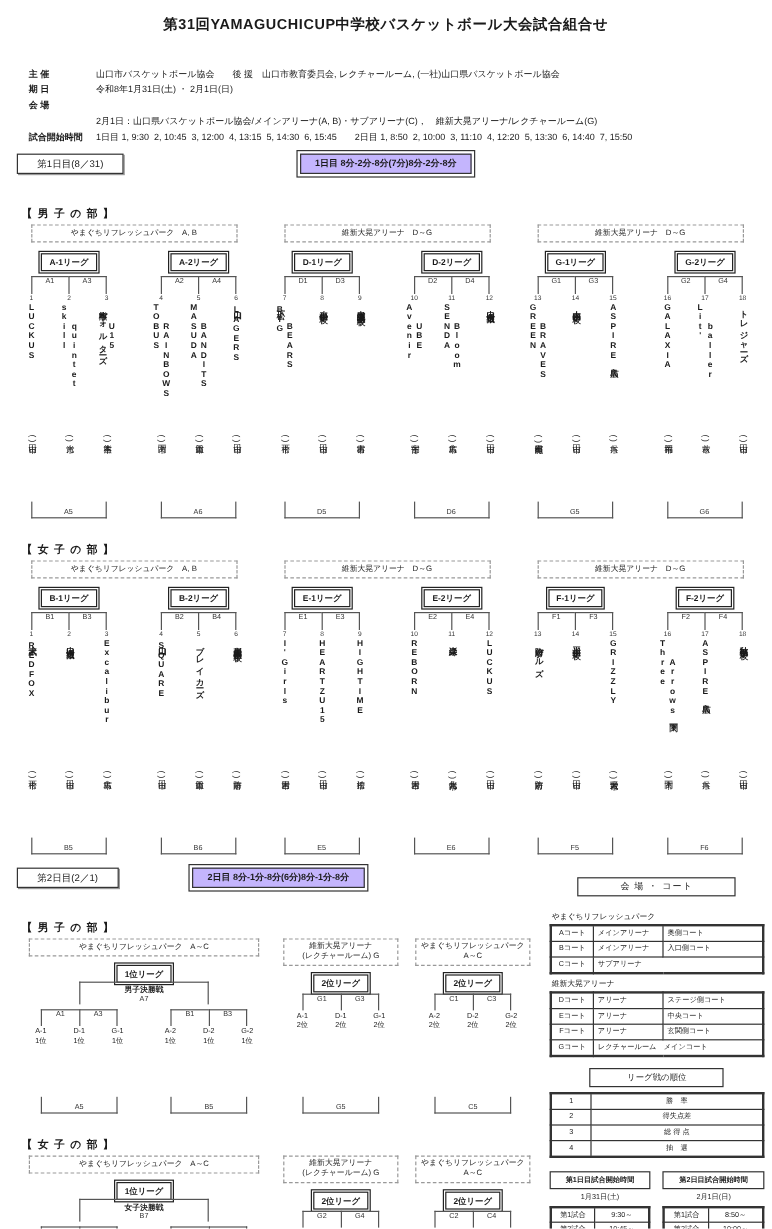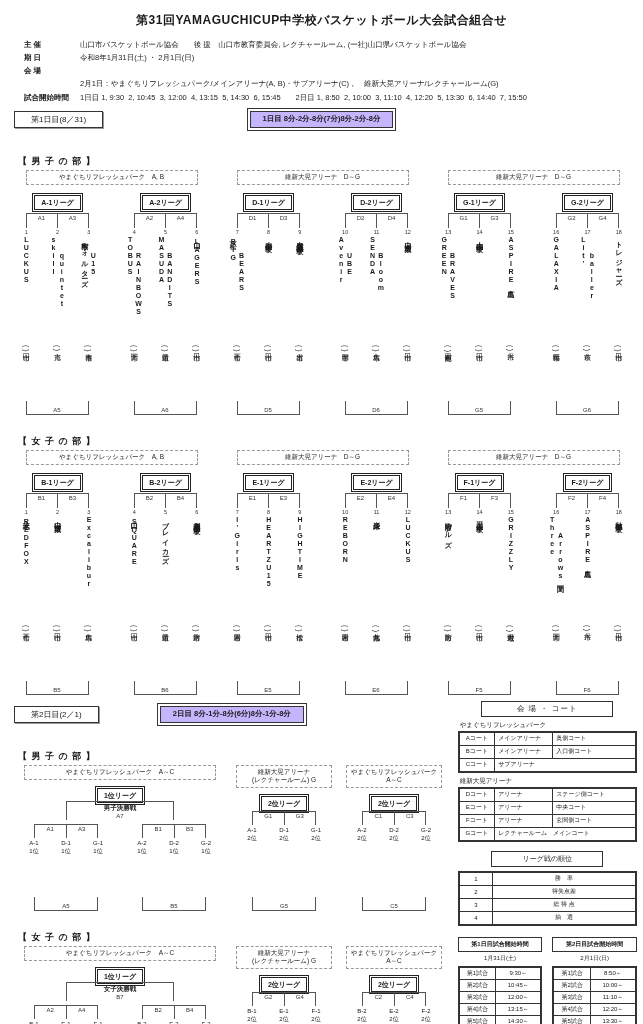--- a/index.html
+++ b/index.html
@@ -2,21 +2,21 @@
 <html><head>
 <meta charset="utf-8">
 <style>
   *{margin:0;padding:0;box-sizing:border-box}
   html,body{background:#fff}
   body{width:643px;font-family:"Liberation Sans","DejaVu Sans",sans-serif;color:#1a1a1a}
   .page{position:relative;width:643px;height:1024px;overflow:hidden;background:#fff;padding:4px 6px}
 
   .title{text-align:center;font-size:12px;font-weight:bold;margin-top:8px;letter-spacing:.5px}
 
-  .hinfo{margin:9px 0 0 18px;font-size:7.5px;line-height:1.75}
+  .hinfo{margin:26px 0 0 18px;font-size:7.5px;line-height:1.75}
   .hinfo .row{display:flex}
   .hinfo .lbl{display:inline-block;min-width:56px;white-space:pre;font-weight:bold}
   .hinfo .txt{white-space:pre}
 
   .tags-row{position:relative;height:24px;margin-top:7px}
   .tag-box{position:absolute;left:8px;top:0;border:1px solid #333;padding:2px 16px;font-size:8px;background:#fff;box-shadow:1px 1px 0 #999}
   .time-box{position:absolute;left:50%;transform:translateX(-50%);top:0;border:1px solid #333;outline:1px solid #333;outline-offset:2px;padding:2.5px 12px;font-size:7.5px;font-weight:bold;background:#c4b5fd;white-space:nowrap}
 
   .sec-title{font-size:9px;font-weight:bold;margin:20px 0 2px 12px;letter-spacing:1px}
 
@@ -66,21 +66,21 @@
   .duo-bots{margin-top:auto;display:flex}
   .duo-bots .bbot2:first-child{margin-left:16px}
   .duo-bots .bbot2:last-child{margin-left:44px}
   .bbot2{width:64px;height:14px;border:1px solid #555;border-top:none;font-size:6px;color:#333;display:flex;align-items:flex-end;justify-content:center}
   .bbot2 span{padding-bottom:1px}
   .d2block.b2 .bbot2{margin-top:auto;margin-left:16px}
   .d2block .trio{margin-top:4px}
 
   
   .sidebar{width:181px;padding-top:2px}
-  .court-head{width:132px;margin:0 auto;border:1px solid #333;text-align:center;font-size:7.5px;padding:2px 0;letter-spacing:1px}
+  .court-head{width:132px;margin:13px auto;border:1px solid #333;text-align:center;font-size:7.5px;padding:2px 0;letter-spacing:1px}
   .vlabel{font-size:6.5px;margin:4px 0 1px 2px}
   table{border-collapse:collapse;width:100%}
   .ctable{border:2px solid #333}
   .ctable td{border:1px solid #333;font-size:6px;padding:1.5px 3px;height:11px;white-space:nowrap}
   .ctable td:first-child{width:36px;text-align:center}
   .ctable td.c2{width:58px}
   .rank-head{width:112px;margin:9px auto 4px;border:1px solid #333;text-align:center;font-size:7px;padding:2px 0}
   .rtable{border:2px solid #333}
   .rtable td{border:1px solid #333;font-size:6px;padding:1.5px 2px;height:11px;text-align:center}
   .rtable td:first-child{width:34px}
@@ -105,21 +105,21 @@
       </div>
       <div class="row">
         <span class="lbl">期 日</span>
         <span class="txt">令和8年1月31日(土) ・ 2月1日(日)</span>
       </div>
       <div class="row">
         <span class="lbl">会 場</span>
       </div>
       <div class="row">
         <span class="lbl"></span>
-        <span class="txt">2月1日：やまぐちリフレッシュパーク/メインアリーナ(A, B)・サブアリーナ(C)，　維新大晃アリーナ/レクチャールーム(G)</span>
+        <span class="txt">2月1日：山口県バスケットボール協会/メインアリーナ(A, B)・サブアリーナ(C)，　維新大晃アリーナ/レクチャールーム(G)</span>
       </div>
       <div class="row">
         <span class="lbl">試合開始時間</span>
         <span class="txt">1日目 1, 9:30  2, 10:45  3, 12:00  4, 13:15  5, 14:30  6, 15:45　　2日目 1, 8:50  2, 10:00  3, 11:10  4, 12:20  5, 13:30  6, 14:40  7, 15:50</span>
       </div>
     </div>
 
   <div class="tags-row">
     <div class="tag-box">第1日目(8／31)</div>
     <div class="time-box">1日目 8分-2分-8分(7分)8分-2分-8分</div>

